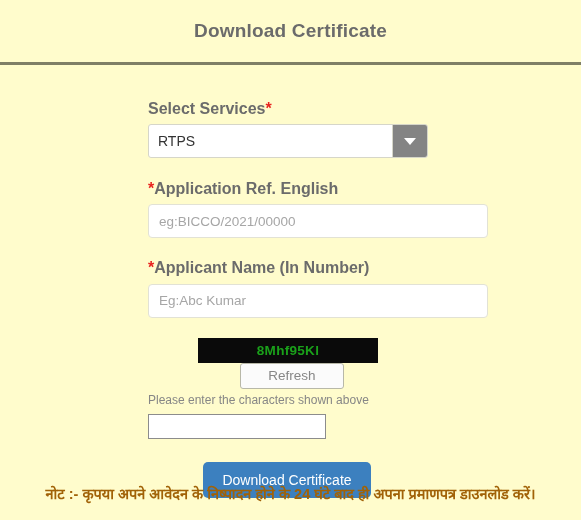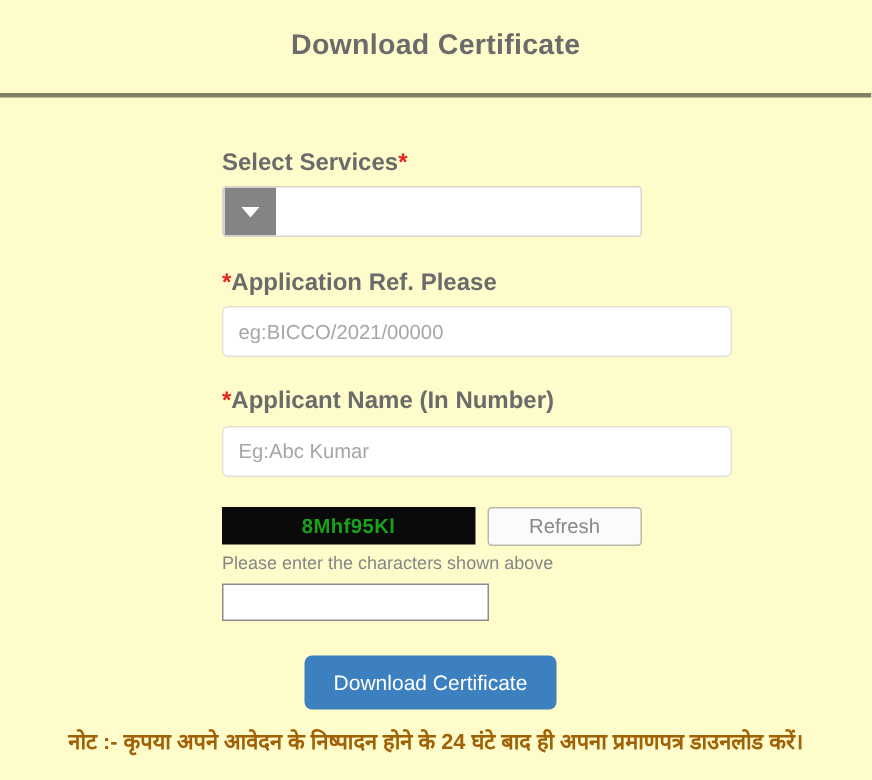--- a/index.html
+++ b/index.html
@@ -112,20 +112,21 @@
   .text-input::placeholder {
     color: #a6a6a6;
     opacity: 1;
   }
 
   
   .captcha-row {
     display: flex;
     align-items: center;
     margin-bottom: 4px;
+    flex-direction: column;
   }
   .captcha-image {
     width: 180px;
     height: 25px;
     background: #0a0a0a;
     display: flex;
     align-items: center;
     justify-content: center;
     box-sizing: border-box;
   }
@@ -209,27 +210,28 @@
 <div class="header-rule"></div>
 
 <div class="form-wrap">
   <div class="form-col">
 
     <div class="field-label">
       <span>Select Services</span><span class="req-star">*</span>
     </div>
 
     <div class="select-row">
+      <div class="select-value">RTPS</div>
       <div class="select-arrow-btn">
         <span class="caret"></span>
       </div>
     </div>
 
     <div class="field-label">
-      <span class="req-star">*</span><span>Application Ref. Please</span>
+      <span class="req-star">*</span><span>Application Ref. English</span>
     </div>
     <input class="text-input" type="text" placeholder="eg:BICCO/2021/00000" style="">
 
     <div class="field-label">
       <span class="req-star">*</span><span>Applicant Name (In Number)</span>
     </div>
     <input class="text-input" type="text" placeholder="Eg:Abc Kumar" style="">
 
     <div class="captcha-row">
       <div class="captcha-image">

